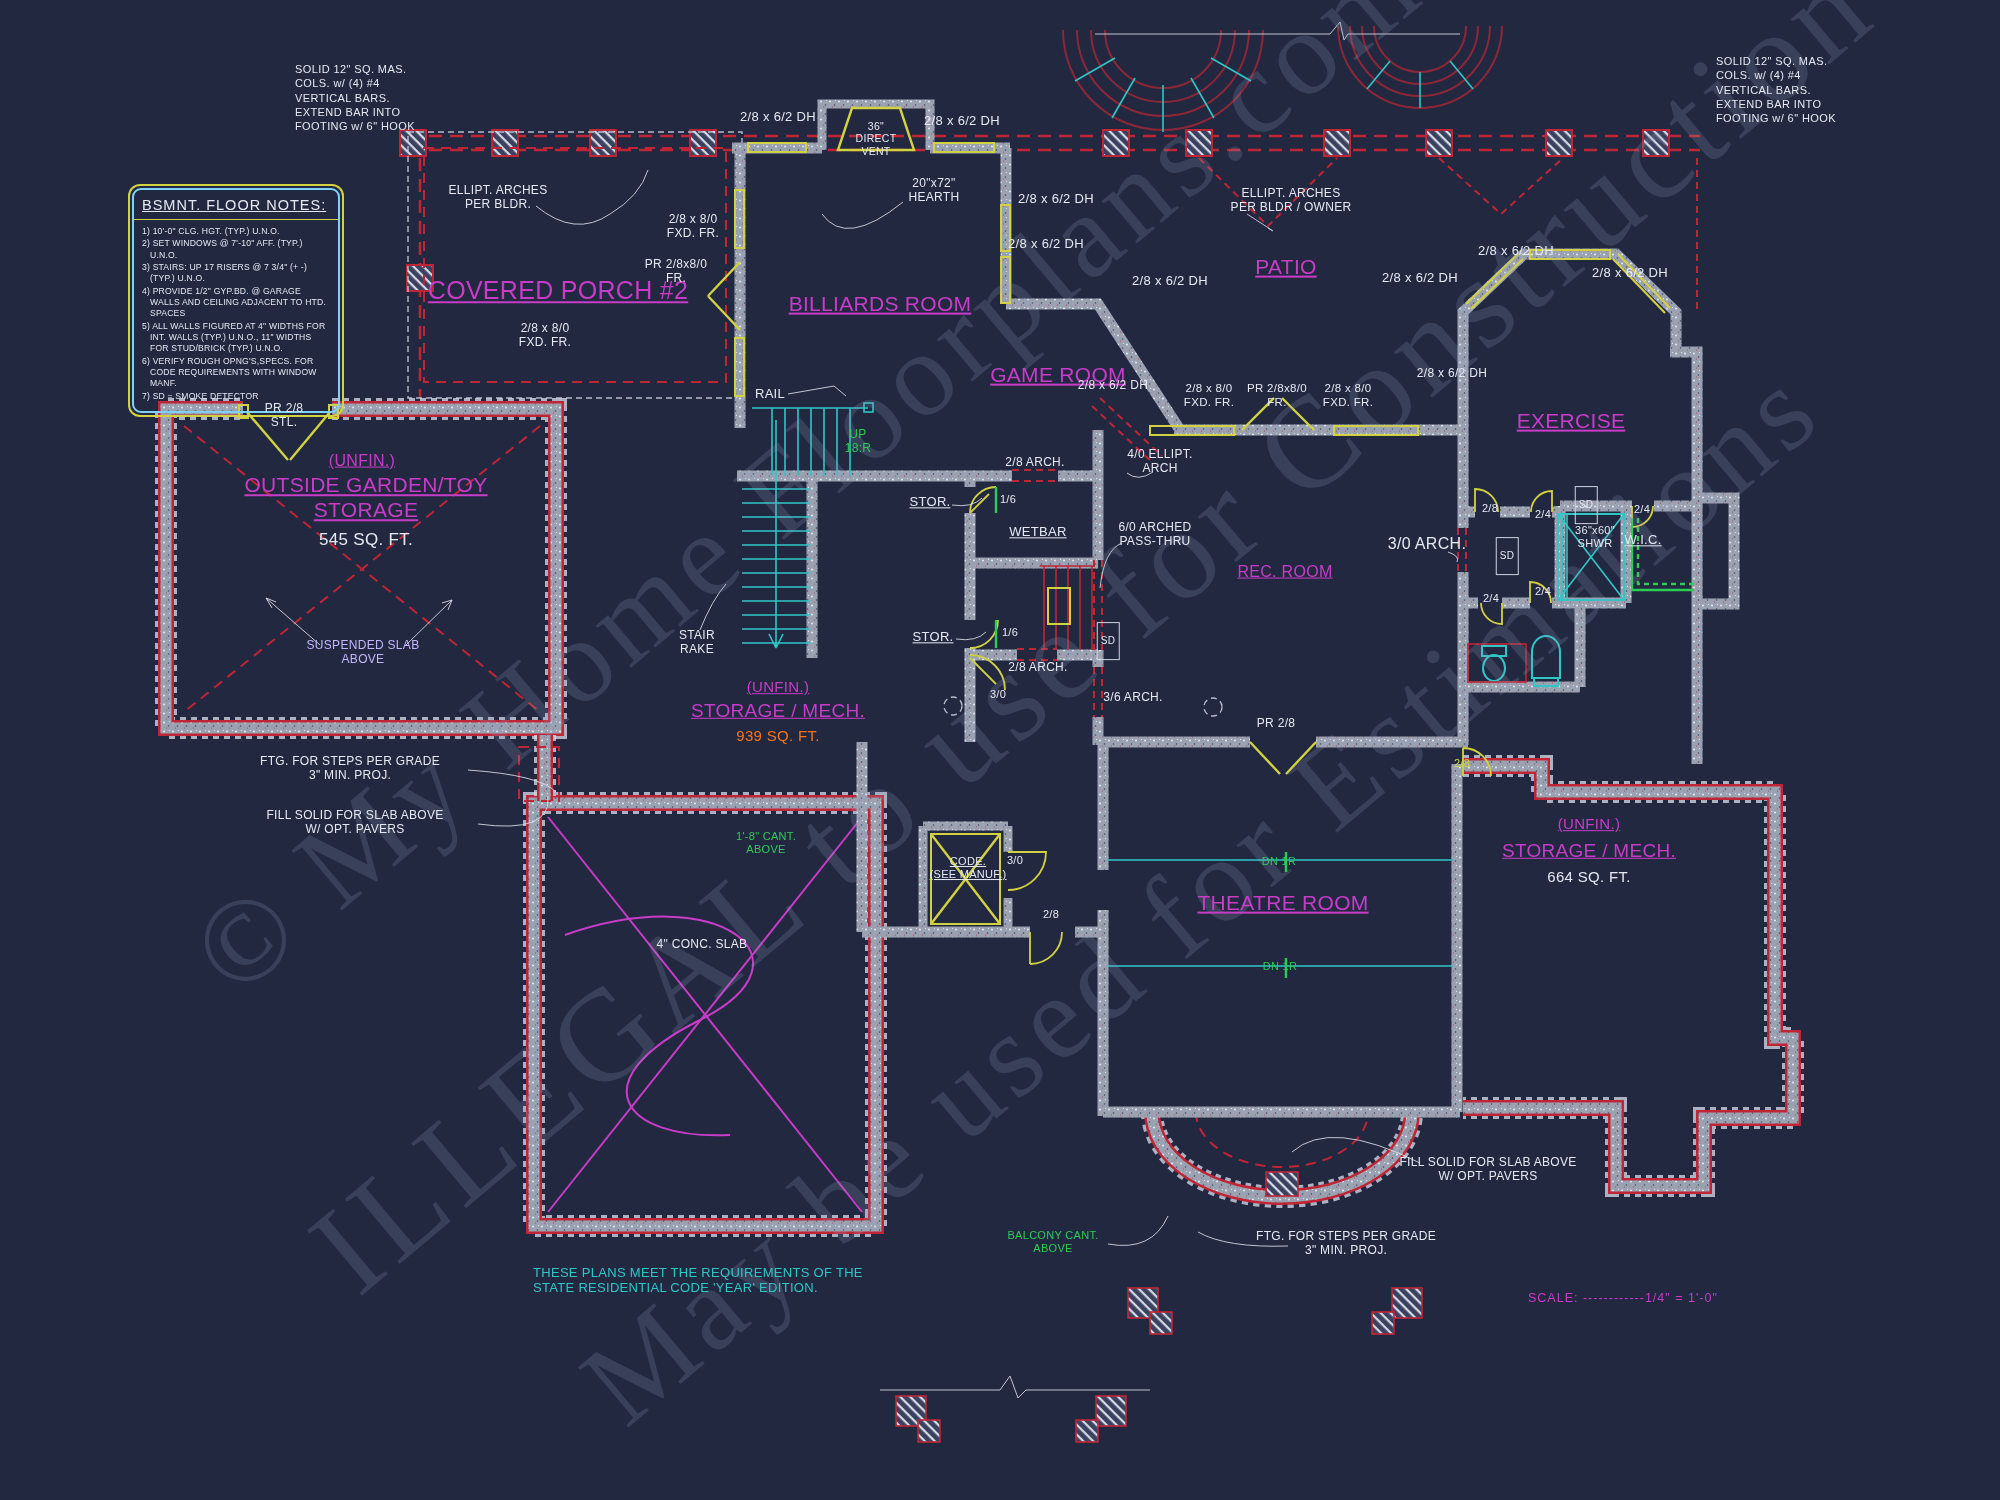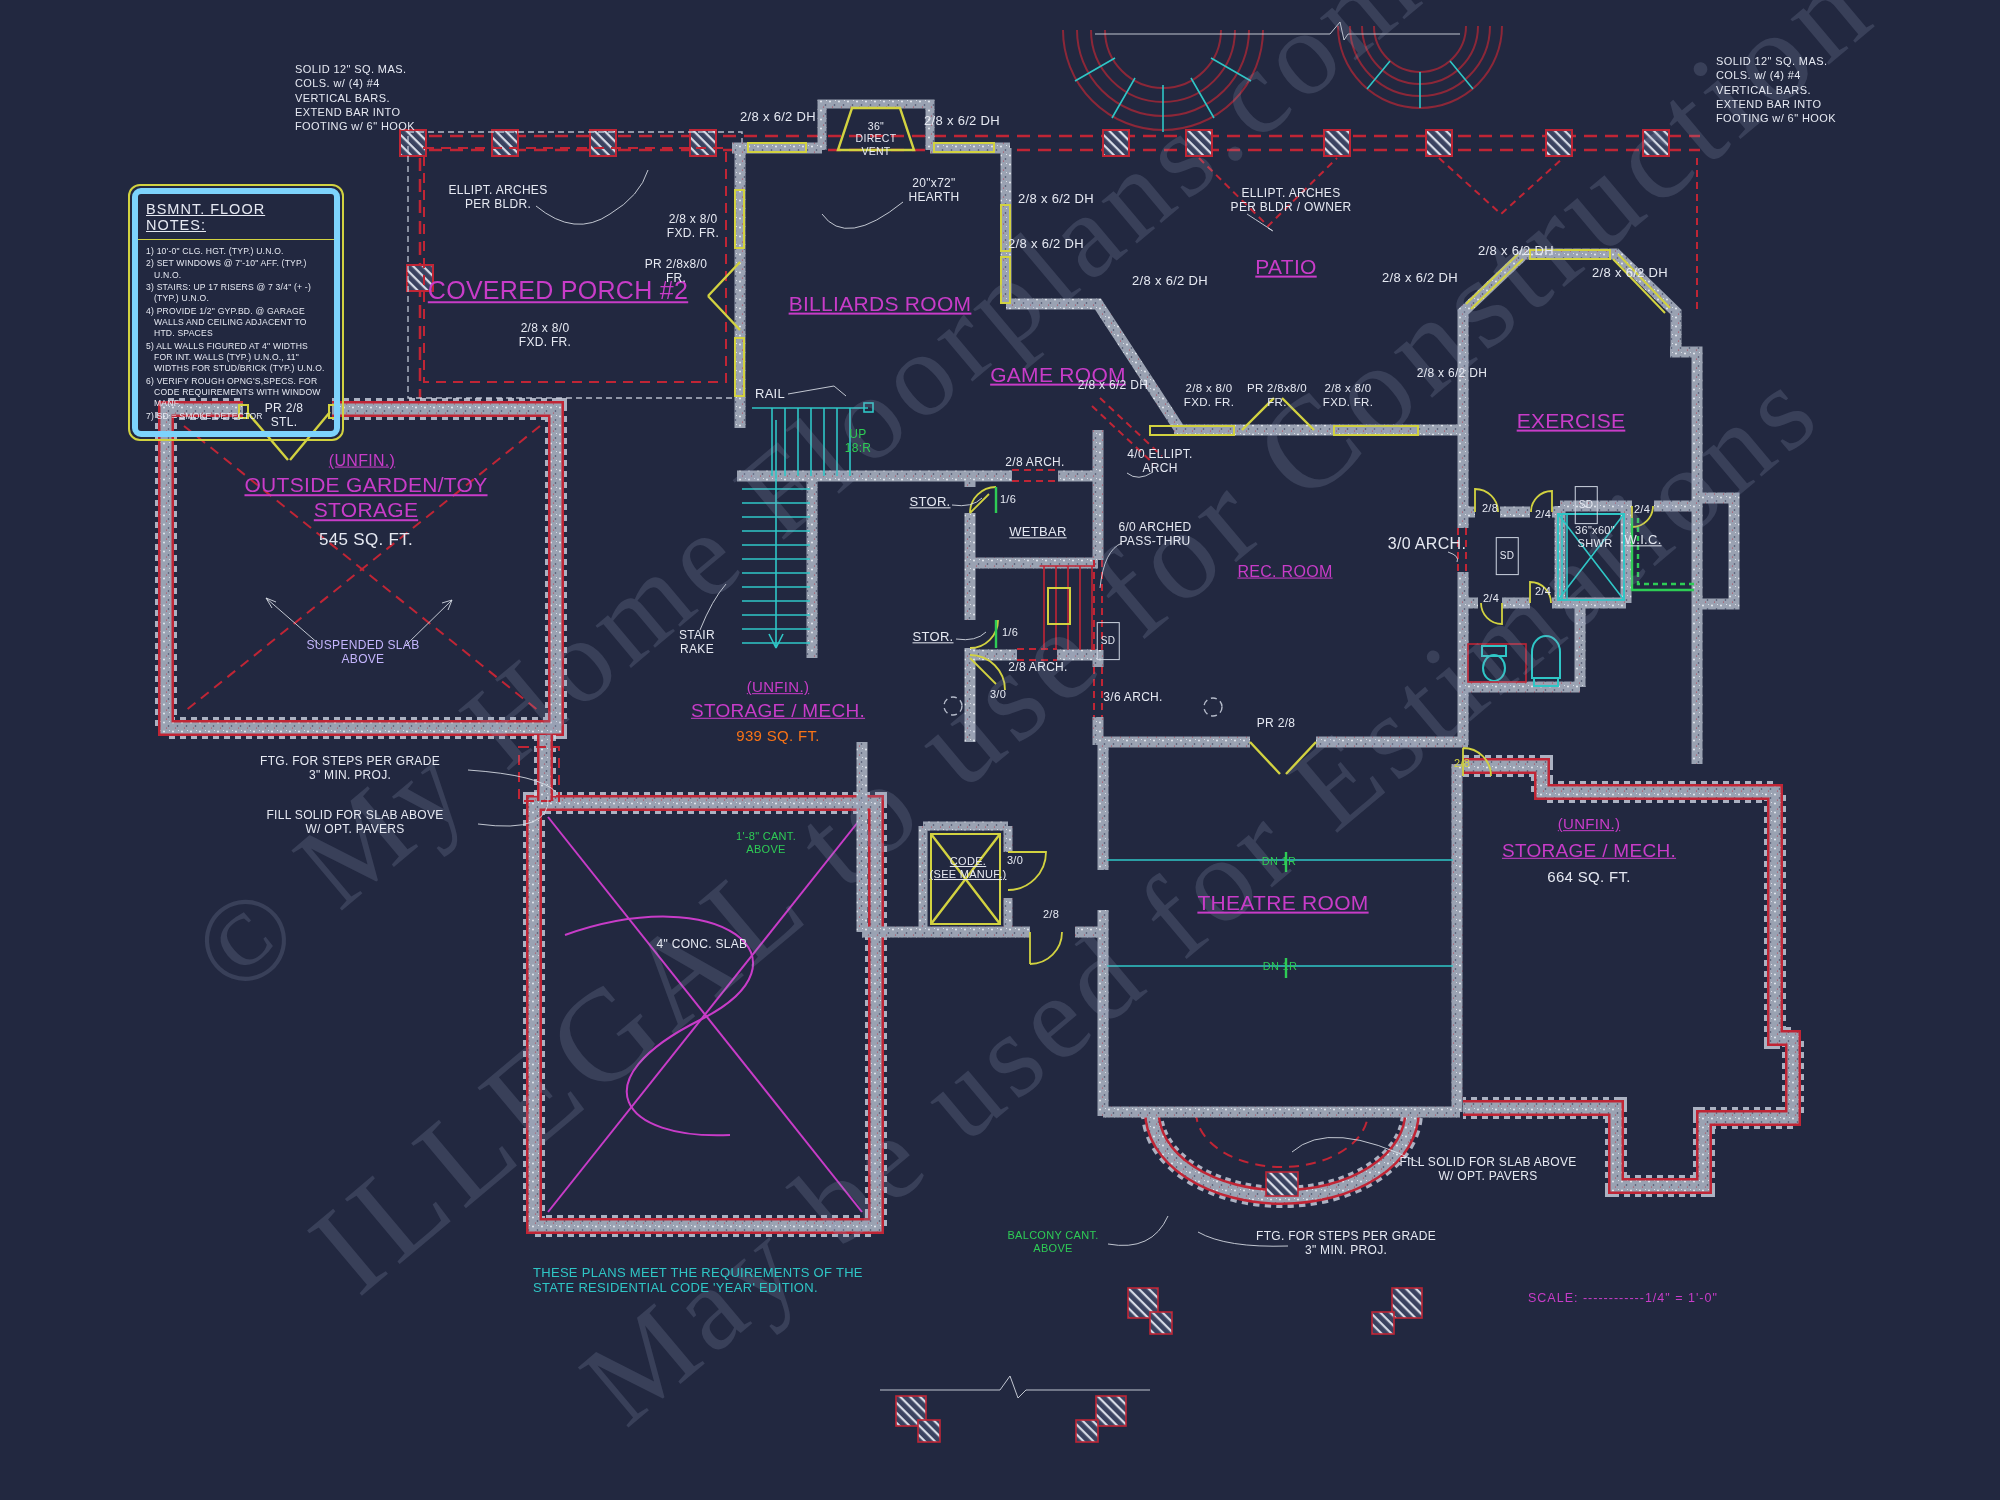--- a/index.html
+++ b/index.html
@@ -28,21 +28,21 @@
   .mr{stroke:#8c2738;stroke-width:2;fill:none;}
   
   #labels{position:absolute;left:0;top:0;width:2000px;height:1500px;pointer-events:none;}
   .lbl{position:absolute;transform:translate(-50%,-50%);white-space:pre-line;text-align:center;
        line-height:1.18;letter-spacing:.3px;}
   .lbl.left{transform:translate(0,-50%);text-align:left;}
   .lbl.u{text-decoration:underline;}
   .lbl.boxed{border:1px solid #cfd5e2;padding:12px 3px;}
   
   .notes-box{position:absolute;left:128px;top:184px;width:208px;border:2px solid #d2d240;border-radius:12px;padding:2px;}
-  .notes-inner{border:6px solid #7dd3fc;border-radius:9px;padding:7px 8px 8px 8px;}
+  .notes-inner{border:2px solid #7dd3fc;border-radius:9px;padding:7px 8px 8px 8px;}
   .notes-title{color:#e6e9f2;font-size:14.5px;letter-spacing:1px;text-decoration:underline;}
   .notes-divider{border-top:1.5px solid #d2d240;margin:6px -8px 6px -8px;}
   .notes-list{margin:0;padding:0;list-style:none;color:#e6e9f2;font-size:8.6px;line-height:1.32;letter-spacing:.2px;}
   .notes-list li{margin:0 0 1px 8px;text-indent:-8px;}
   
   .corner-note{position:absolute;color:#e6e9f2;font-size:11px;line-height:1.3;white-space:pre-line;letter-spacing:.4px;}
   
   .title-block{position:absolute;left:1528px;top:1286px;}
   .plan-title{color:#c83cc8;font-size:30px;letter-spacing:3px;text-decoration:underline;}
   .plan-scale{color:#c83cc8;font-size:12.5px;letter-spacing:1px;margin-top:5px;}

